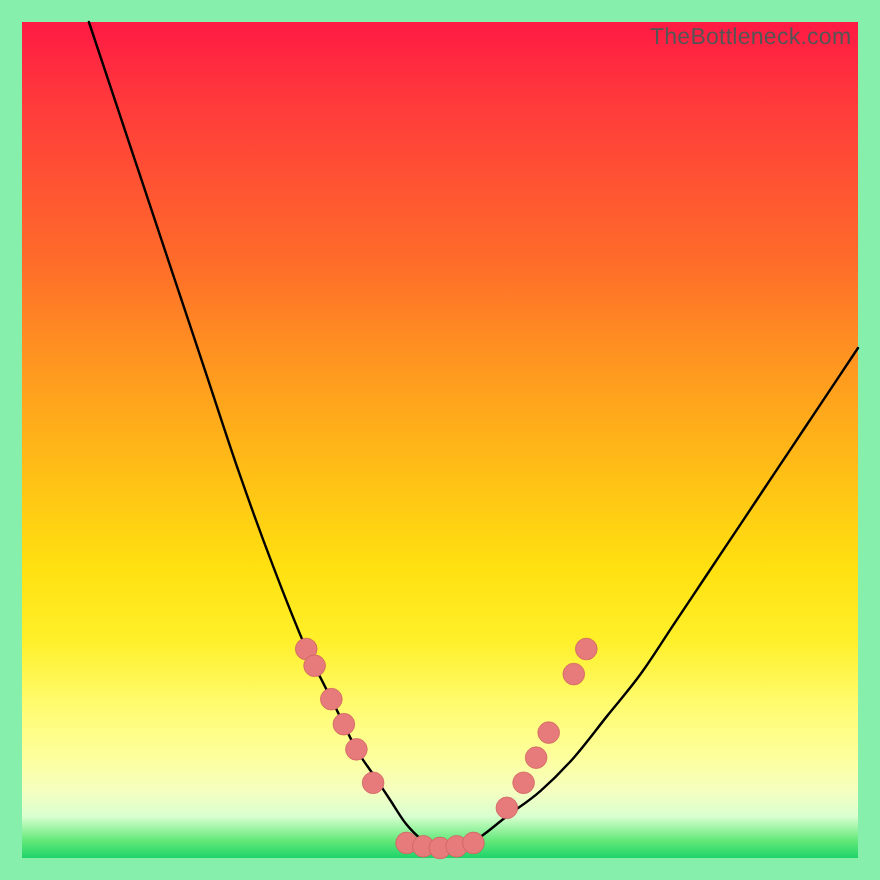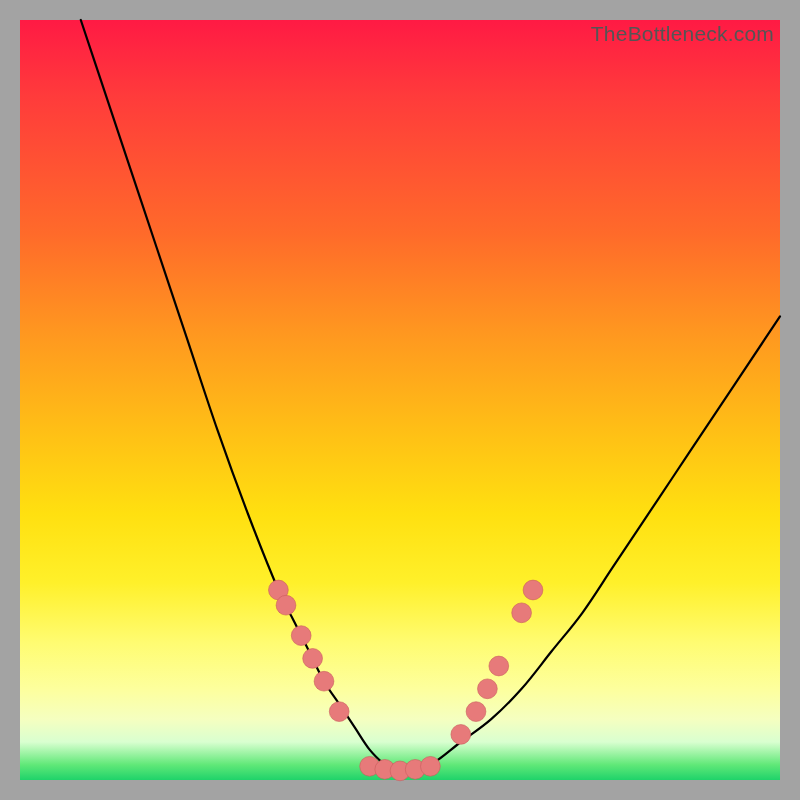--- a/index.html
+++ b/index.html
@@ -8,21 +8,21 @@
     width: 800px;
     height: 800px;
     overflow: hidden;
     background: #000;
     font-family: Arial, Helvetica, sans-serif;
   }
   .frame {
     position: relative;
     width: 800px;
     height: 800px;
-    background: #a3a3a3;
+    background: #86efac;
   }
   .plot-area {
     position: absolute;
     left: 20px;
     top: 20px;
     width: 760px;
     height: 760px;
     background: linear-gradient(to bottom,
       #ff1a44 0%,
       #ff3b3b 10%,

